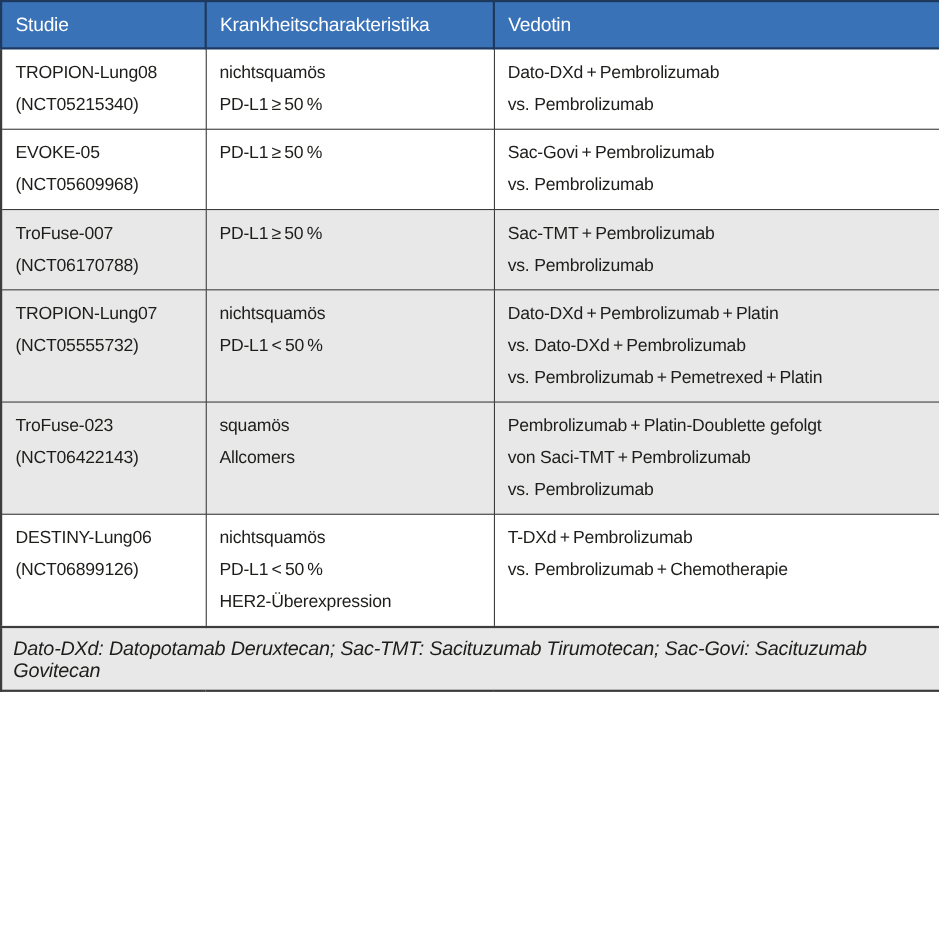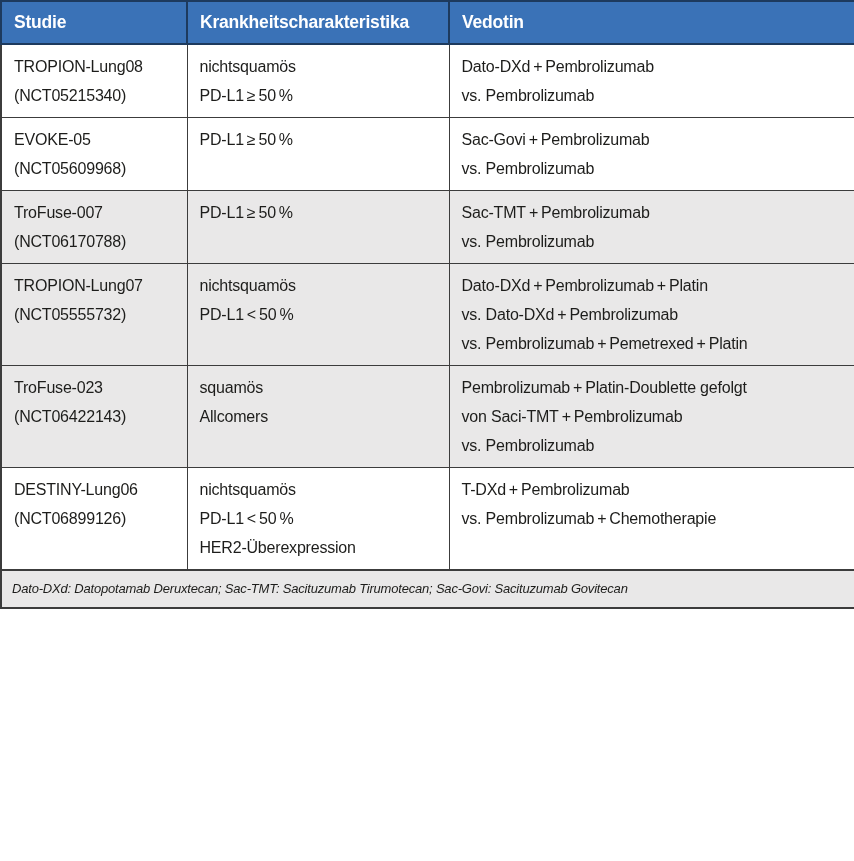--- a/index.html
+++ b/index.html
@@ -22,40 +22,40 @@
     table-layout:fixed;
     border:2px solid var(--body-border);
   }
   col.c1{width:186px;}
   col.c2{width:262px;}
   col.c3{width:406px;}
   th{
     background:var(--header-bg);
     color:var(--header-text);
     font-size:17.5px;
-    font-weight:bold;
+    font-weight:normal;
     text-align:left;
     letter-spacing:-0.2px;
     padding:10px 12px;
     border:2px solid var(--header-border);
   }
   td{
     border:1px solid var(--body-border);
     vertical-align:top;
     padding:7px 12px;
     font-size:16px;
     line-height:29px;
     letter-spacing:-0.2px;
   }
   tr.alt td{background:var(--alt-row-bg);}
   tfoot td{
     background:var(--alt-row-bg);
     border-top:2px solid var(--body-border);
     font-style:italic;
-    font-size:13px;
+    font-size:18px;
     line-height:20px;
     padding:8px 10px;
     margin-top:16px;
   }
   .cell-line{white-space:nowrap;}
 </style>
 </head>
 <body>
 
 <table class="trials">

